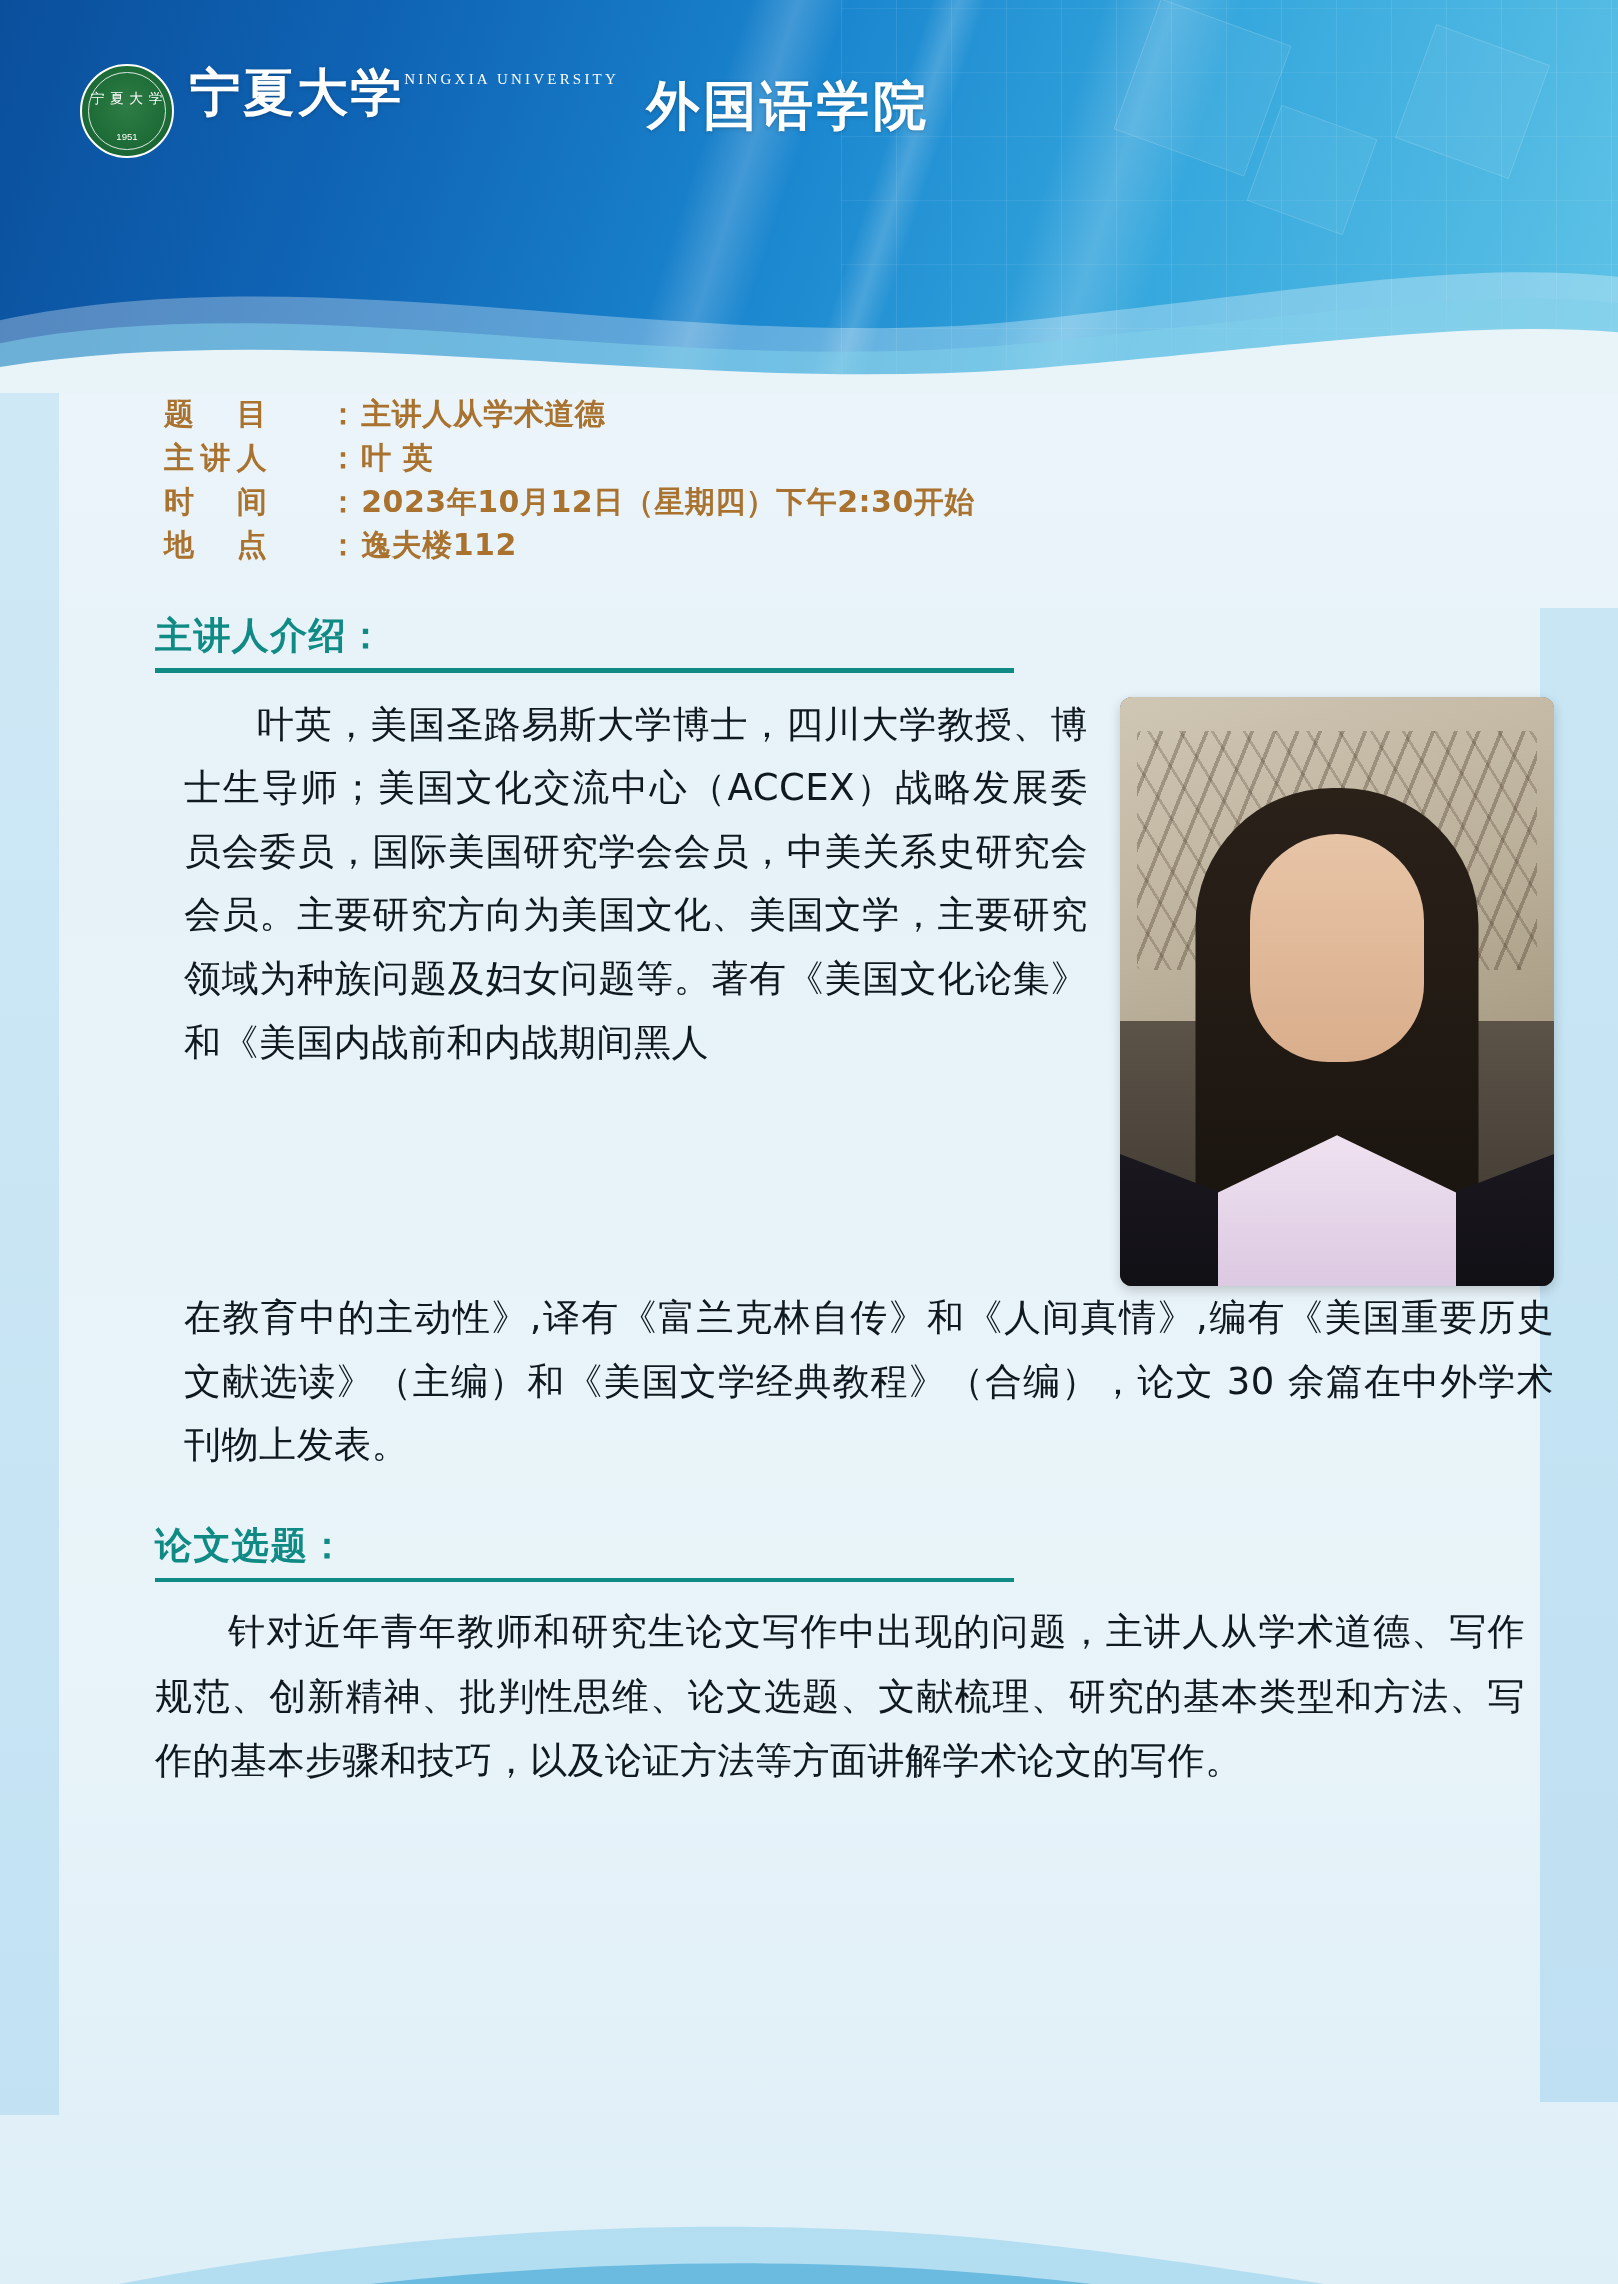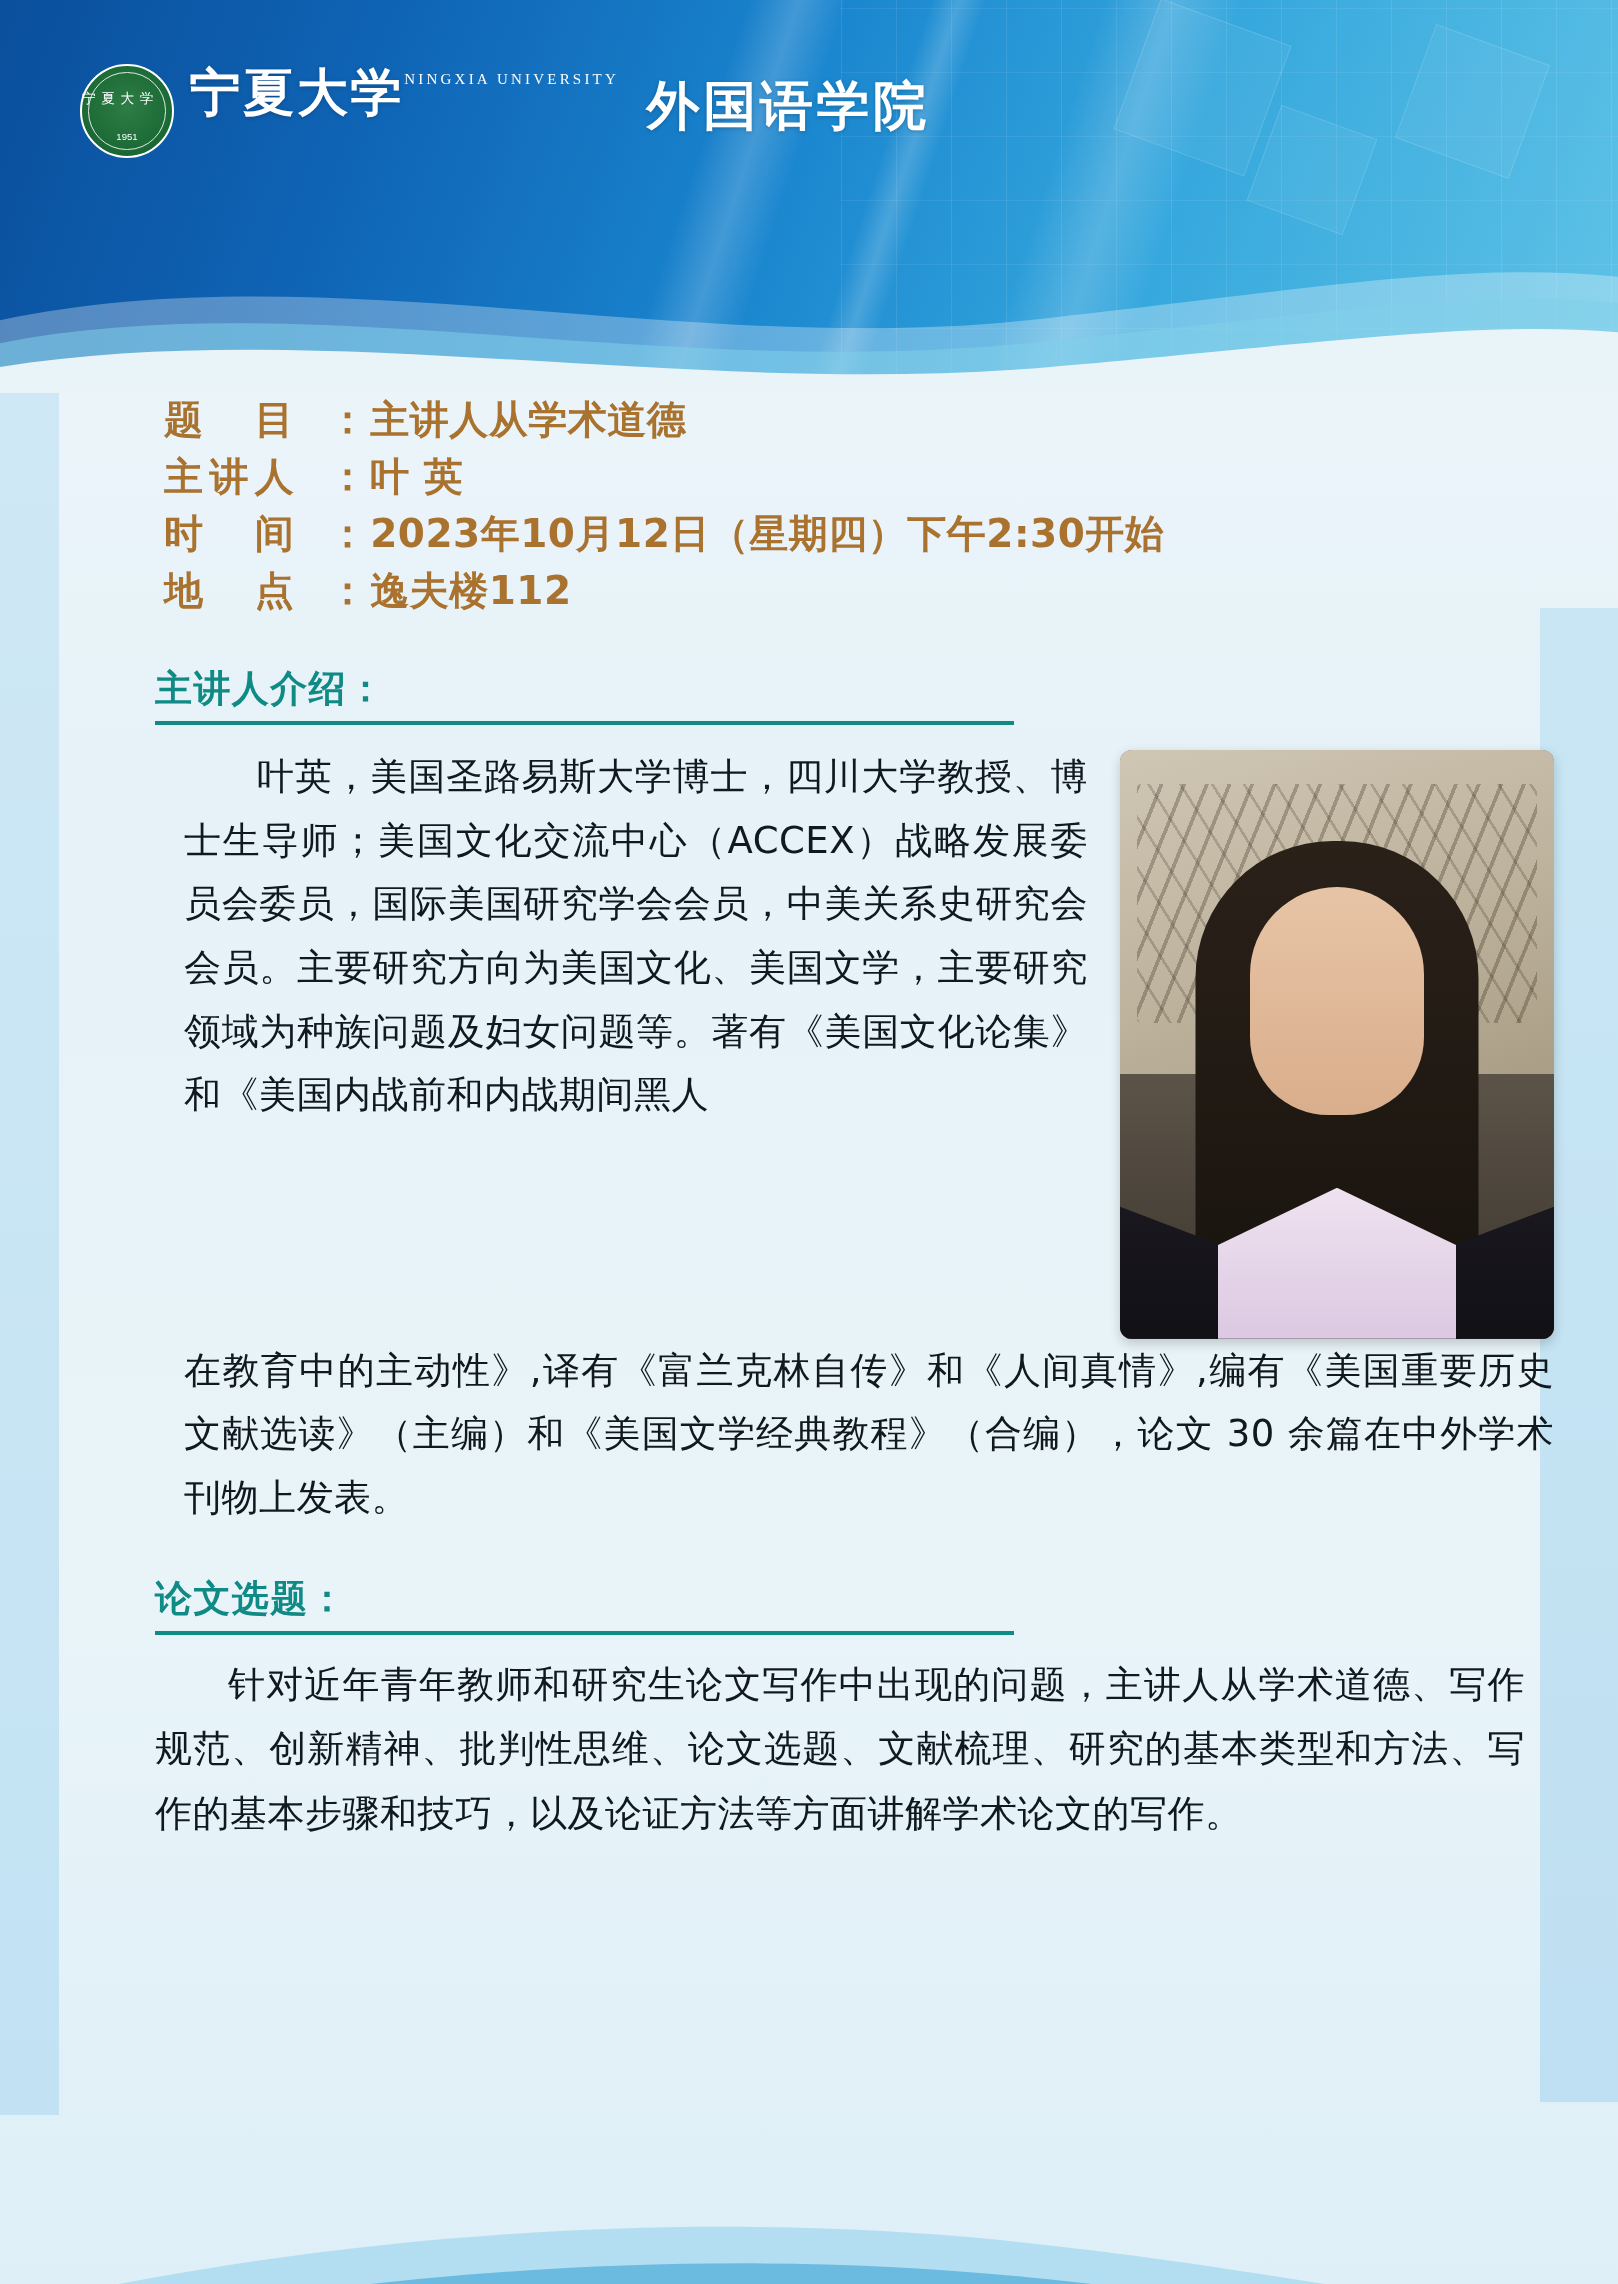--- a/index.html
+++ b/index.html
@@ -76,21 +76,21 @@
   .seal::after {
     content: "";
     position: absolute;
     left: 6.4px; top: 6.4px; right: 6.4px; bottom: 6.4px;
     border-radius: 50%;
     border: 1.4px solid rgba(255,255,255,0.85);
   }
   .seal-inner {
     position: absolute;
     left: 0; right: 0; top: 24px;
-    text-align: left;
+    text-align: center;
     color: #ffffff;
     font-size: 13.7px;
     letter-spacing: 0.9px;
     line-height: 1.25;
   }
   .seal-year {
     position: absolute;
     left: 0; right: 0; bottom: 13.7px;
     text-align: center;
     color: #ffffff;
@@ -137,21 +137,21 @@
     width: 1494px;
   }
 
   .info-block {
     margin-top: 27px;
     margin-left: 100px;
   }
   .info-line {
     display: flex;
     align-items: flex-end;
-    font-size: 39px;
+    font-size: 30px;
     font-weight: 700;
     color: #a9722e;
     line-height: 1.46;
     letter-spacing: 0.5px;
     font-family: "DejaVu Sans", "Liberation Sans", sans-serif;
   }
   .info-label {
     width: 164px;
     flex: none;
     letter-spacing: 6.4px;

